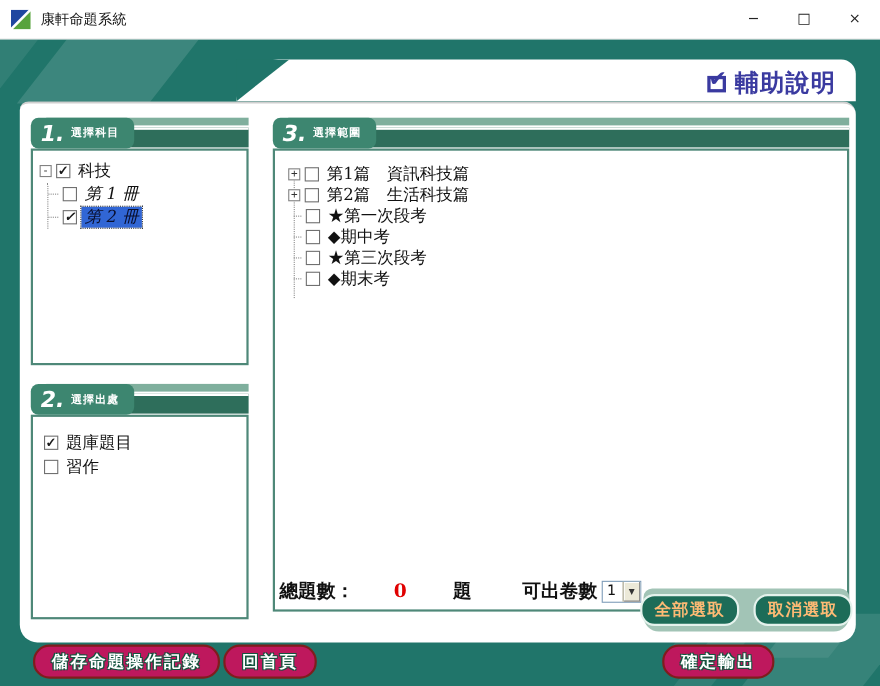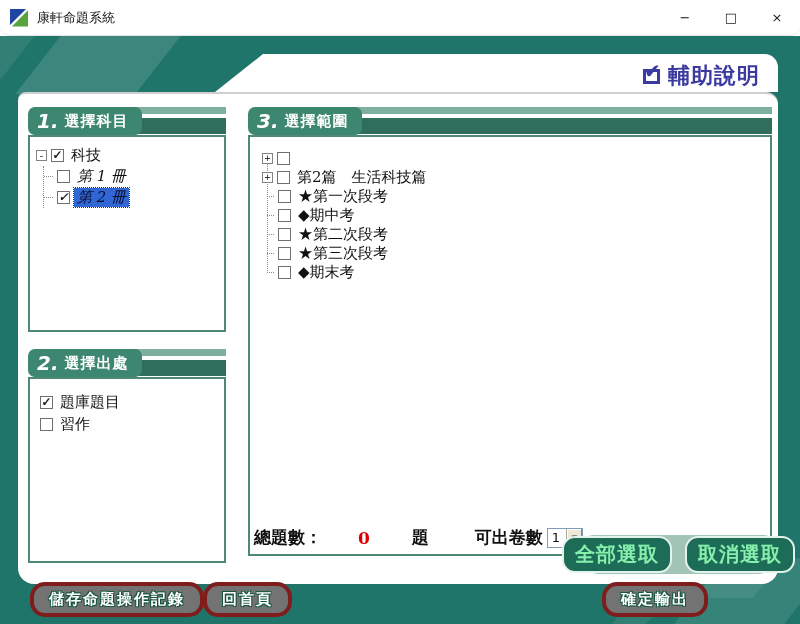--- a/index.html
+++ b/index.html
@@ -1,21 +1,21 @@
 <!DOCTYPE html>
 <html><head>
 <meta charset="utf-8">
 <style>
   * { box-sizing: border-box; margin: 0; padding: 0; }
   html,body { width:800px; height:624px; overflow:hidden;
     font-family:"DejaVu Sans", sans-serif; background:#fff; }
 
   
   .titlebar{height:36px;background:#fff;display:flex;align-items:center;
-    padding-left:10px;border-bottom:1px solid #e4e4e4;border-radius:10px;}
+    padding-left:10px;border-bottom:1px solid #e4e4e4;}
   .klogo{position:relative;width:18px;height:18px;background:#fff;flex:0 0 auto;}
   .klogo .t1{position:absolute;inset:0;background:#1F46A0;clip-path:polygon(0 0,92% 0,0 92%);}
   .klogo .t2{position:absolute;inset:0;background:#57A33C;clip-path:polygon(100% 10%,100% 100%,10% 100%);}
   .tb-title{font-size:13px;color:#111;margin-left:9px;}
   .tb-controls{margin-left:auto;display:flex;height:100%;}
   .tb-btn{width:46px;height:100%;display:flex;align-items:center;justify-content:center;
     font-size:13px;color:#222;cursor:default;}
 
   
   .stage{position:absolute;top:36px;left:0;right:0;bottom:0;background:#20756A;overflow:hidden;}
@@ -52,21 +52,21 @@
   .main{position:absolute;left:18px;right:22px;top:56px;bottom:40px;background:#fff;
     border-top:2px solid #CFCFCF;border-radius:8px 12px 16px 16px;}
 
   .panel{position:absolute;}
   .phead{position:relative;height:28px;}
   .ph-strip{position:absolute;top:0;left:14px;right:0;height:7px;background:#7FAF9D;}
   .ph-bar{position:absolute;top:9px;left:14px;right:0;bottom:1px;background:#2E6E5B;border-top:2px solid #fff;}
   .ph-label{position:absolute;left:0;top:0;height:28px;display:flex;align-items:center;gap:6px;
     background:#3D8670;border-radius:7px;padding:0 13px 0 9px;color:#fff;z-index:2;}
   .ph-num{font-size:20px;font-weight:bold;font-style:italic;}
-  .ph-title{font-size:15px;font-weight:bold;letter-spacing:1px;}
+  .ph-title{font-size:10px;font-weight:bold;letter-spacing:1px;}
   .pbox{border:2px solid #4E8878;background:#fff;}
 
   #p1{left:10px;top:13px;width:198px;}
   #p1 .pbox{height:197px;}
   #p2{left:10px;top:255px;width:198px;}
   #p2 .pbox{height:186px;}
   #p3{left:230px;top:13px;width:524px;}
   #p3 .pbox{height:421px;position:relative;}
 
   
@@ -106,27 +106,27 @@
   .combo-val{width:18px;font-family:"DejaVu Sans",sans-serif;font-weight:normal;
     font-size:13px;padding:1px 0 0 4px;}
   .combo-btn{width:16px;background:#ECE9D8;border-left:1px solid #ACA899;display:flex;
     align-items:center;justify-content:center;font-size:7px;color:#333;cursor:pointer;
     box-shadow:inset -1px -1px 0 #888, inset 1px 1px 0 #fff;}
 
   
   .tray{position:absolute;left:567px;top:441px;width:187px;height:39px;background:#A2C4B6;
     border-radius:8px 8px 14px 14px;display:flex;align-items:center;justify-content:center;
     gap:13px;z-index:5;}
-  .dpill{background:#1D6C58;color:#86efac;font-weight:bold;font-size:20px;letter-spacing:1px;
+  .dpill{background:#1D6C58;color:#fdba74;font-weight:bold;font-size:15px;letter-spacing:1px;
     padding:3px 11px;border-radius:13px;border:2px solid #E4F2EC;cursor:pointer;white-space:nowrap;font-family:Liberation Mono, monospace;}
 
   
-  .lpill{position:absolute;bottom:7px;background:#737373;color:#fff;font-weight:bold;
+  .lpill{position:absolute;bottom:7px;background:#be185d;color:#fff;font-weight:bold;
     font-size:15px;letter-spacing:2px;padding:4px 15px;border-radius:15px;
-    border:4px solid #7f1d1d;cursor:pointer;white-space:nowrap;z-index:6;
+    border:2px solid #7f1d1d;cursor:pointer;white-space:nowrap;z-index:6;
     text-shadow:1px 1px 0 #14553F,-1px -1px 0 #14553F,1px -1px 0 #14553F,-1px 1px 0 #14553F;font-family:Liberation Serif, serif;}
   .fb-save{left:30px;}
   .fb-home{left:203px;}
   .fb-confirm{left:602px;}
 </style>
 </head>
 <body>
 
 <div class="titlebar">
   <div class="klogo">
@@ -223,40 +223,36 @@
         <div class="ph-label">
           <span class="ph-num">3.</span>
           <span class="ph-title">選擇範圍</span>
         </div>
       </div>
       <div class="pbox">
         <div class="p3tree tfont">
           <div class="trow">
             <span class="toggle">+</span>
             <span class="cb"></span>
+            <span class="tlabel">第1篇　資訊科技篇</span>
           </div>
           <div class="trow">
             <span class="toggle">+</span>
             <span class="cb"></span>
             <span class="tlabel">第2篇　生活科技篇</span>
           </div>
           <div class="trow">
             <span class="stub"></span>
             <span class="cb"></span>
             <span class="tlabel">★第一次段考</span>
           </div>
           <div class="trow">
             <span class="stub"></span>
             <span class="cb"></span>
             <span class="tlabel">◆期中考</span>
-          </div>
-          <div class="trow">
-            <span class="stub"></span>
-            <span class="cb"></span>
-            <span class="tlabel">★第二次段考</span>
           </div>
           <div class="trow">
             <span class="stub"></span>
             <span class="cb"></span>
             <span class="tlabel">★第三次段考</span>
           </div>
           <div class="trow">
             <span class="stub"></span>
             <span class="cb"></span>
             <span class="tlabel">◆期末考</span>

